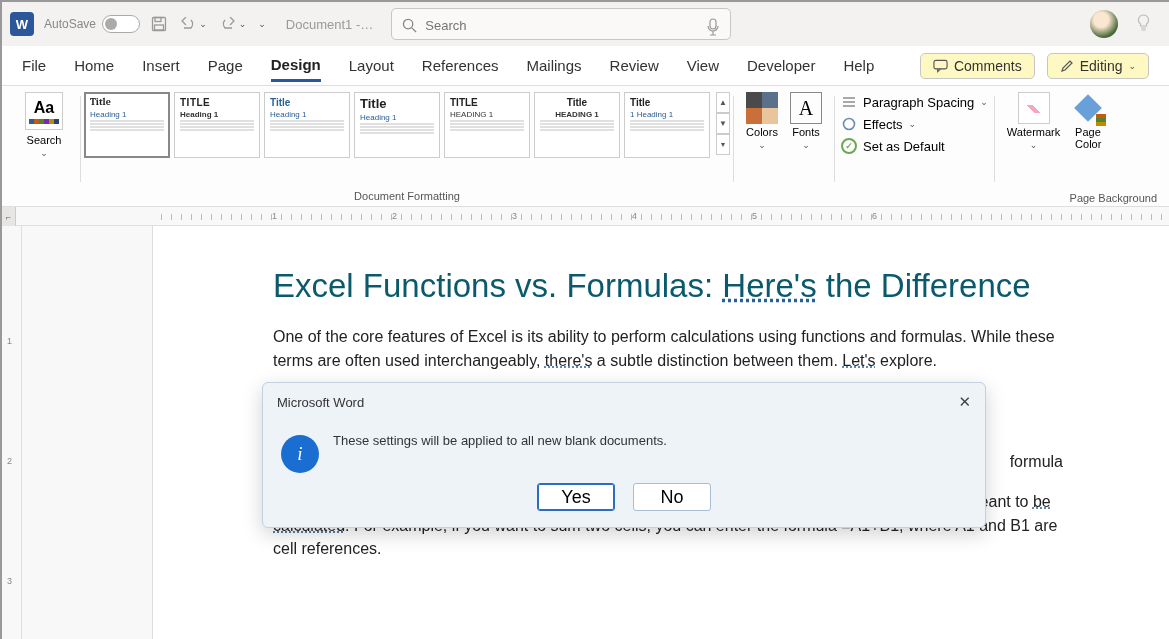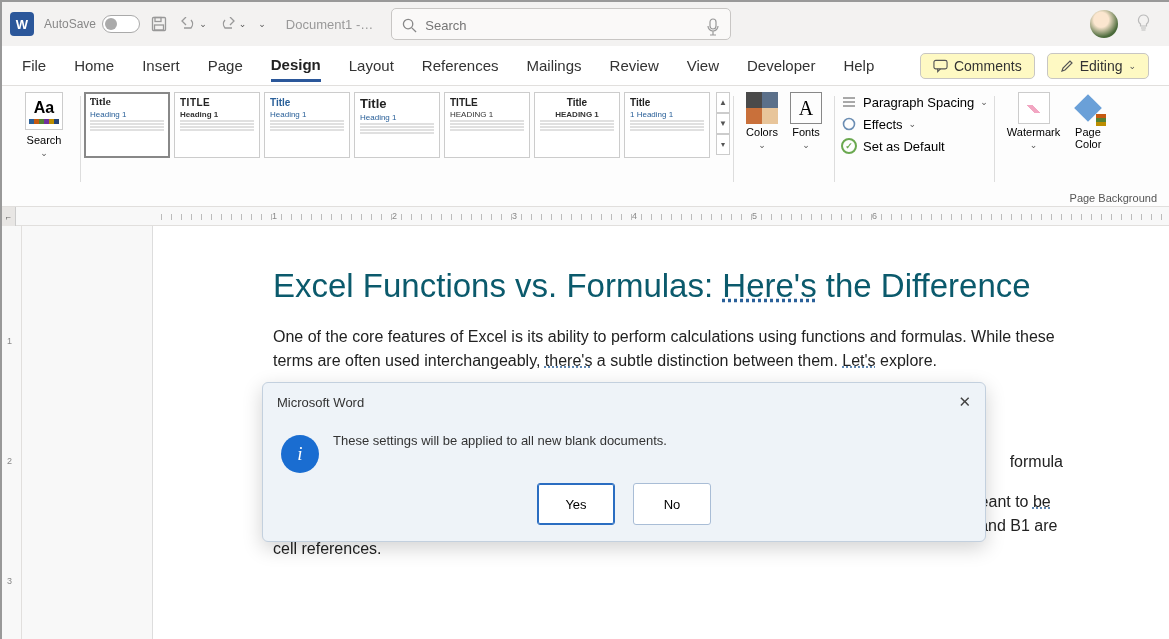--- a/index.html
+++ b/index.html
@@ -83,21 +83,21 @@
 .para { margin-bottom: 16px; max-width: 790px; }
 
 
 .dialog { position: absolute; top: 382px; left: 262px; width: 724px; background: #eef3f8; border: 1px solid #c3d0de; border-radius: 6px; box-shadow: 0 6px 20px rgba(0,0,0,.18); font-size: 13px; color: #333; }
 .dlg-title { padding: 10px 14px; font-size: 13px; display: flex; justify-content: space-between; align-items: center; }
 .dlg-title .x { font-size: 15px; cursor: pointer; color: #444; }
 .dlg-body { display: flex; gap: 14px; padding: 12px 18px 4px 18px; }
 .dlg-icon { width: 38px; height: 38px; border-radius: 50%; background: #1a6dd1; color: #fff; display: flex; align-items: center; justify-content: center; font-family: "Georgia", serif; font-size: 19px; font-style: italic; flex-shrink: 0; margin-top: 2px; }
 .dlg-msg p { margin-bottom: 14px; }
 .dlg-btns { display: flex; justify-content: center; gap: 18px; padding: 6px 0 16px 0; }
-.dlg-btns button { width: 78px; height: 42px; border: 1px solid #a9bdd6; background: #fff; border-radius: 3px; cursor: pointer; font-size: 13px; }
+.dlg-btns button { width: 78px; height: 28px; border: 1px solid #a9bdd6; background: #fff; border-radius: 3px; cursor: pointer; font-size: 18px; }
 .dlg-btns button.primary { border-color: #2a6dc1; box-shadow: 0 0 0 1px #2a6dc1 inset; }
 </style>
 </head>
 <body>
 
 <div class="titlebar">
   <div class="app-icon">W</div>
   <div class="autosave">
     <span>AutoSave</span>
     <div class="toggle"></div>
@@ -256,20 +256,21 @@
           <div class="line"></div>
           <div class="line"></div>
           <div class="line"></div>
         </div>
       <div class="spinbtns">
         <div>▲</div>
         <div>▼</div>
         <div>▾</div>
       </div>
     </div>
+    <div class="docfmt-label">Document Formatting</div>
   </div>
   <div class="divider"></div>
   <div class="group">
     <div class="colors-btn">
       <div class="colors-icon">
           <span></span>
           <span></span>
           <span></span>
           <span></span>
         </div>

